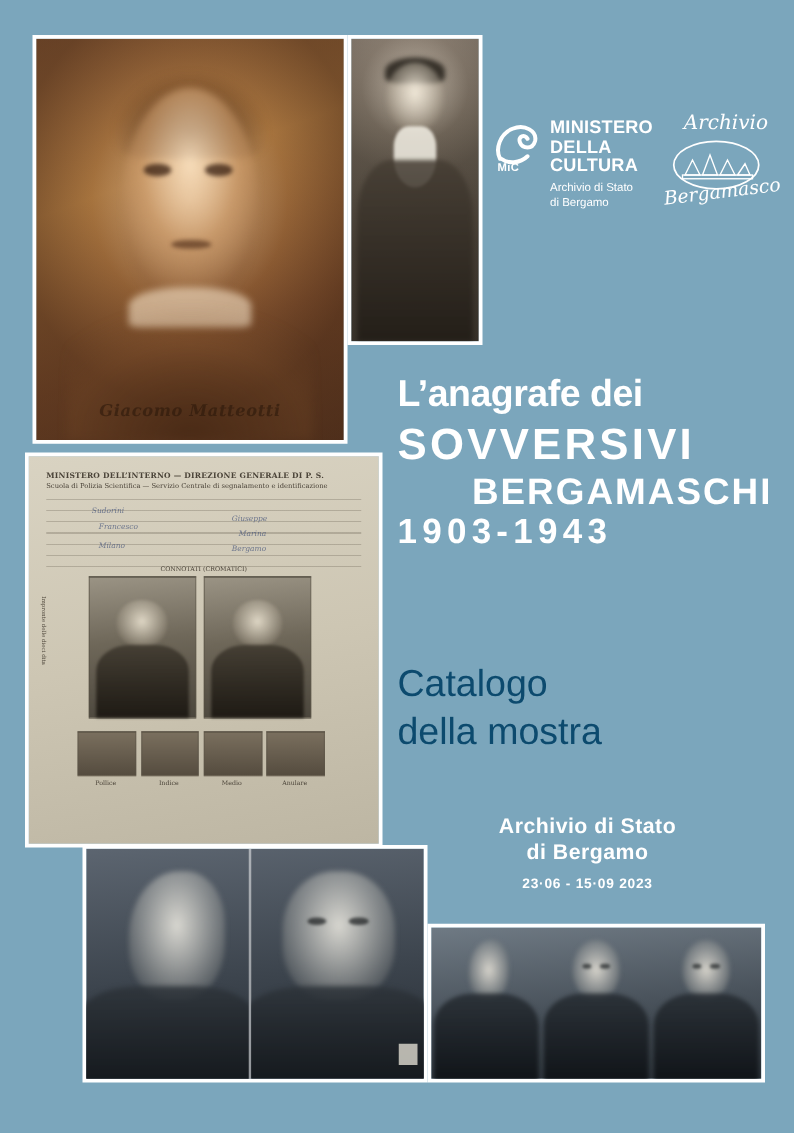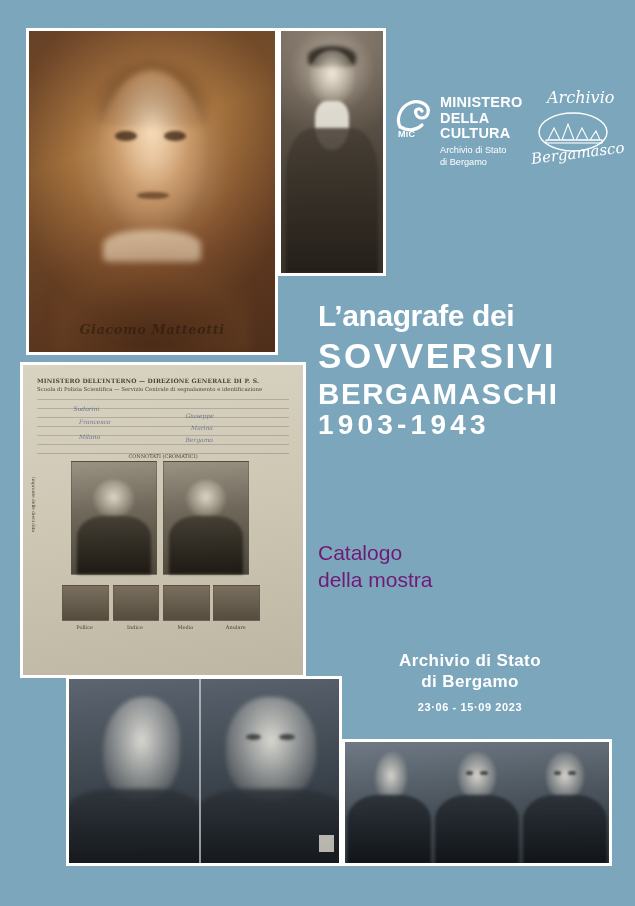--- a/index.html
+++ b/index.html
@@ -421,35 +421,36 @@
     margin-top: 4px;
     white-space: nowrap;
   }
   #title-line-3 {
     font-size: 29.5px;
     font-weight: bold;
     letter-spacing: 1.6px;
     line-height: 1.12;
     margin-top: 2px;
     white-space: nowrap;
+    text-align: right;
   }
   #title-years {
     font-size: 28px;
     font-weight: bold;
     letter-spacing: 4.2px;
     line-height: 1.1;
     margin-top: 0;
     white-space: nowrap;
   }
   #subtitle-block {
     position: absolute;
-    left: 318px; top: 540px;
+    left: 318px; top: 529px;
     width: 300px;
-    color: #701a75;
-    font-size: 21px;
+    color: #0c4a6e;
+    font-size: 30px;
     line-height: 1.27;
   }
   #venue-block {
     position: absolute;
     left: 330px; top: 650px;
     width: 280px;
     color: #ffffff;
     text-align: center;
     font-weight: bold;
   }

